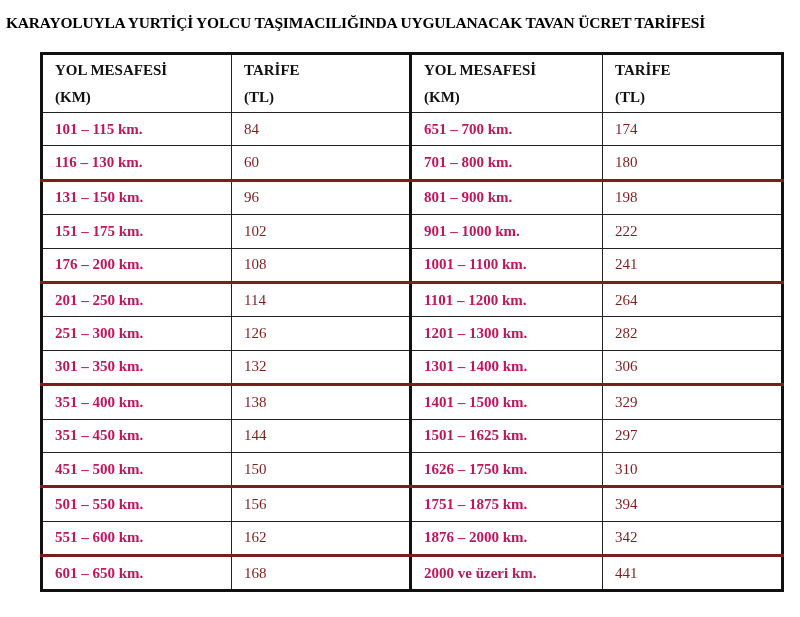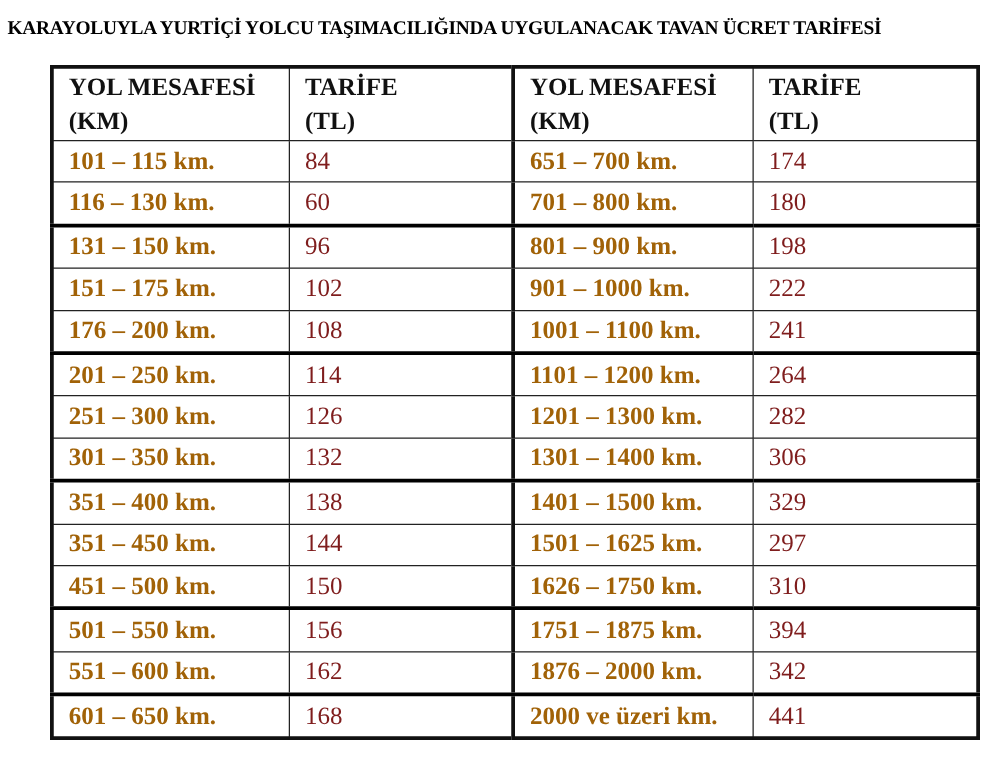--- a/index.html
+++ b/index.html
@@ -3,27 +3,27 @@
 <meta charset="utf-8">
 <style>
   html, body { margin:0; padding:0; background:#ffffff; }
   body { width:800px; height:617px; position:relative; overflow:hidden;
          font-family:"Liberation Serif","DejaVu Serif",serif; color:#1a1a1a; }
   .title { position:absolute; left:6px; top:14px; width:790px;
            font-size:15.5px; font-weight:bold; letter-spacing:-0.2px; white-space:nowrap; color:#000000; }
   table.tariff { position:absolute; left:40px; top:52px; width:741px;
            border-collapse:collapse; border:3px solid #111; table-layout:fixed; }
   table.tariff td, table.tariff th { border:1.5px solid #222; padding:0 0 0 12px;
-           text-align:left; vertical-align:middle; font-size:20px; }
+           text-align:left; vertical-align:middle; font-size:15px; }
   table.tariff th { font-weight:bold; height:56px; line-height:27px; padding-top:1px; color:#111; }
   table.tariff td { height:32.4px; }
-  td.range { font-weight:bold; color:#a16207; }
+  td.range { font-weight:bold; color:#be185d; }
   td.price { font-weight:normal; color:#7f1d1d; }
   .mid { border-left:3px solid #111 !important; }
-  tr.thick td { border-bottom:3px solid #000000; }
+  tr.thick td { border-bottom:3px solid #7f1d1d; }
   col.c1 { width:190px; } col.c2 { width:179px; } col.c3 { width:192px; } col.c4 { width:180px; }
 </style>
 </head>
 <body>
 
 <div class="title">KARAYOLUYLA YURTİÇİ YOLCU TAŞIMACILIĞINDA UYGULANACAK TAVAN ÜCRET TARİFESİ</div>
 
 <table class="tariff">
   <colgroup>
       <col class="c1">

